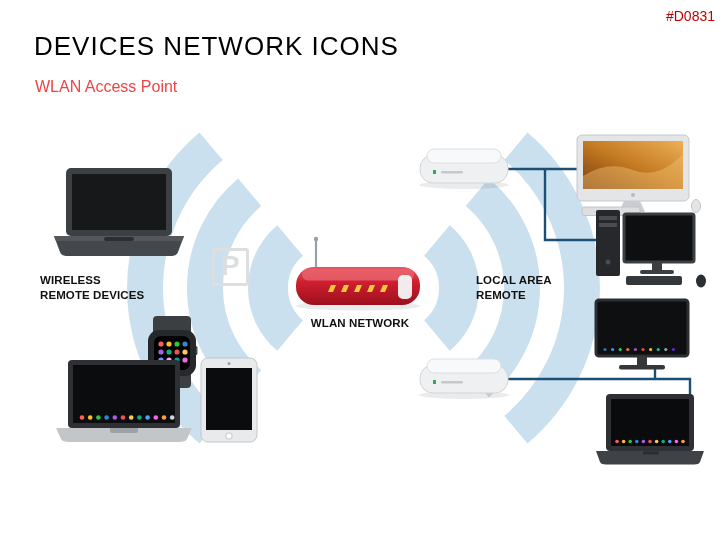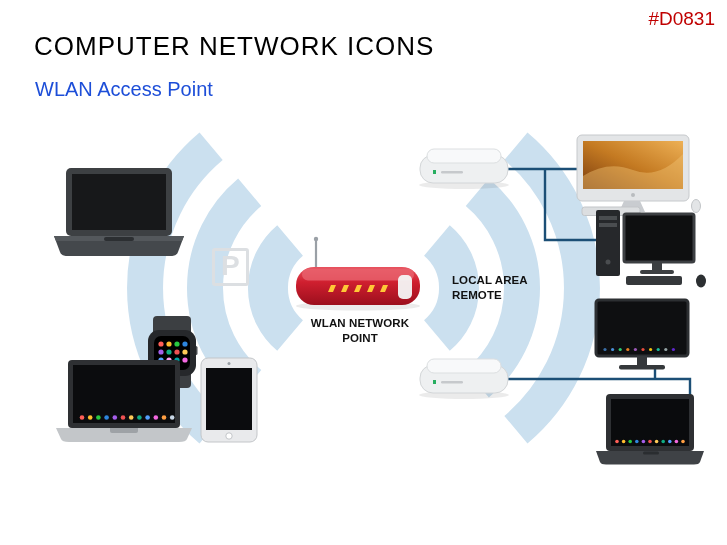--- a/index.html
+++ b/index.html
@@ -16,37 +16,37 @@
     color:#dcdfe2; font-weight:700; letter-spacing:3px; font-size:26px;
     user-select:none; white-space:nowrap;
   }
   .wm-logo {
     font-size:28px; border:3px solid #dcdfe2; line-height:1;
     padding:1px 6px 3px; border-radius:3px; letter-spacing:0;
   }
   .layer-devices { z-index:3; }
   .ref-code {
     position:absolute; top:8px; right:12px; z-index:5;
-    font-size:19px; color:#c00000;
+    font-size:14px; color:#c00000;
   }
   .title {
     position:absolute; left:34px; top:31px; z-index:5;
     font-size:26px; font-weight:400; color:#000000; letter-spacing:1px;
   }
   .subtitle {
     position:absolute; left:35px; top:78px; z-index:5;
-    font-size:20px; color:#1d4ed8; font-weight:400;
+    font-size:16px; color:#ef4444; font-weight:400;
   }
   .label {
     position:absolute; z-index:4; font-size:11.5px; font-weight:700;
     color:#111111; line-height:1.3; letter-spacing:0.1px;
   }
   .label-wireless { left:40px;  top:273px; }
   .label-wlan     { left:290px; top:316px; width:140px; text-align:center; }
-  .label-lan      { left:452px; top:273px; }
+  .label-lan      { left:476px; top:273px; }
 </style>
 </head>
 <body>
 
 <div class="slide">
 
   <svg class="layer layer-arcs" width="727" height="545" viewBox="0 0 727 545">
     <g fill="none" stroke="#cbe0ef" stroke-linecap="butt">
       <path d="M211.1 146.3 A185 185 0 0 0 211.1 429.7" stroke-width="36"></path>
       <path d="M249.7 192.2 A125 125 0 0 0 249.7 383.8" stroke-width="36"></path>
@@ -227,27 +227,30 @@
         <circle cx="669.8" cy="441.5" r="1.8" fill="#54a0ff"></circle>
           <circle cx="676.4" cy="441.5" r="1.8" fill="#f368e0"></circle>
           <circle cx="683" cy="441.5" r="1.8" fill="#ff9f43"></circle>
       </g>
       <path d="M596 451 L704 451 L700 462 Q699 464.5 694 464.5 L606 464.5 Q601 464.5 600 462 Z" fill="#3f4246"></path>
       <rect x="643" y="451.5" width="16" height="3" rx="1.5" fill="#2a2d30"></rect>
     </g>
   </svg>
 
   <div class="ref-code">#D0831</div>
-  <h1 class="title">COMPUTER NETWORK ICONS</h1>
+  <h1 class="title">DEVICES NETWORK ICONS</h1>
   <div class="subtitle">WLAN Access Point</div>
 
+  <div class="label label-wireless">
+    <div>WIRELESS</div>
+    <div>REMOTE DEVICES</div>
+  </div>
 
   <div class="label label-wlan">
     <div>WLAN NETWORK</div>
-    <div>POINT</div>
   </div>
 
   <div class="label label-lan">
     <div>LOCAL AREA</div>
     <div>REMOTE</div>
   </div>
 
 </div>
 
 </body></html>

